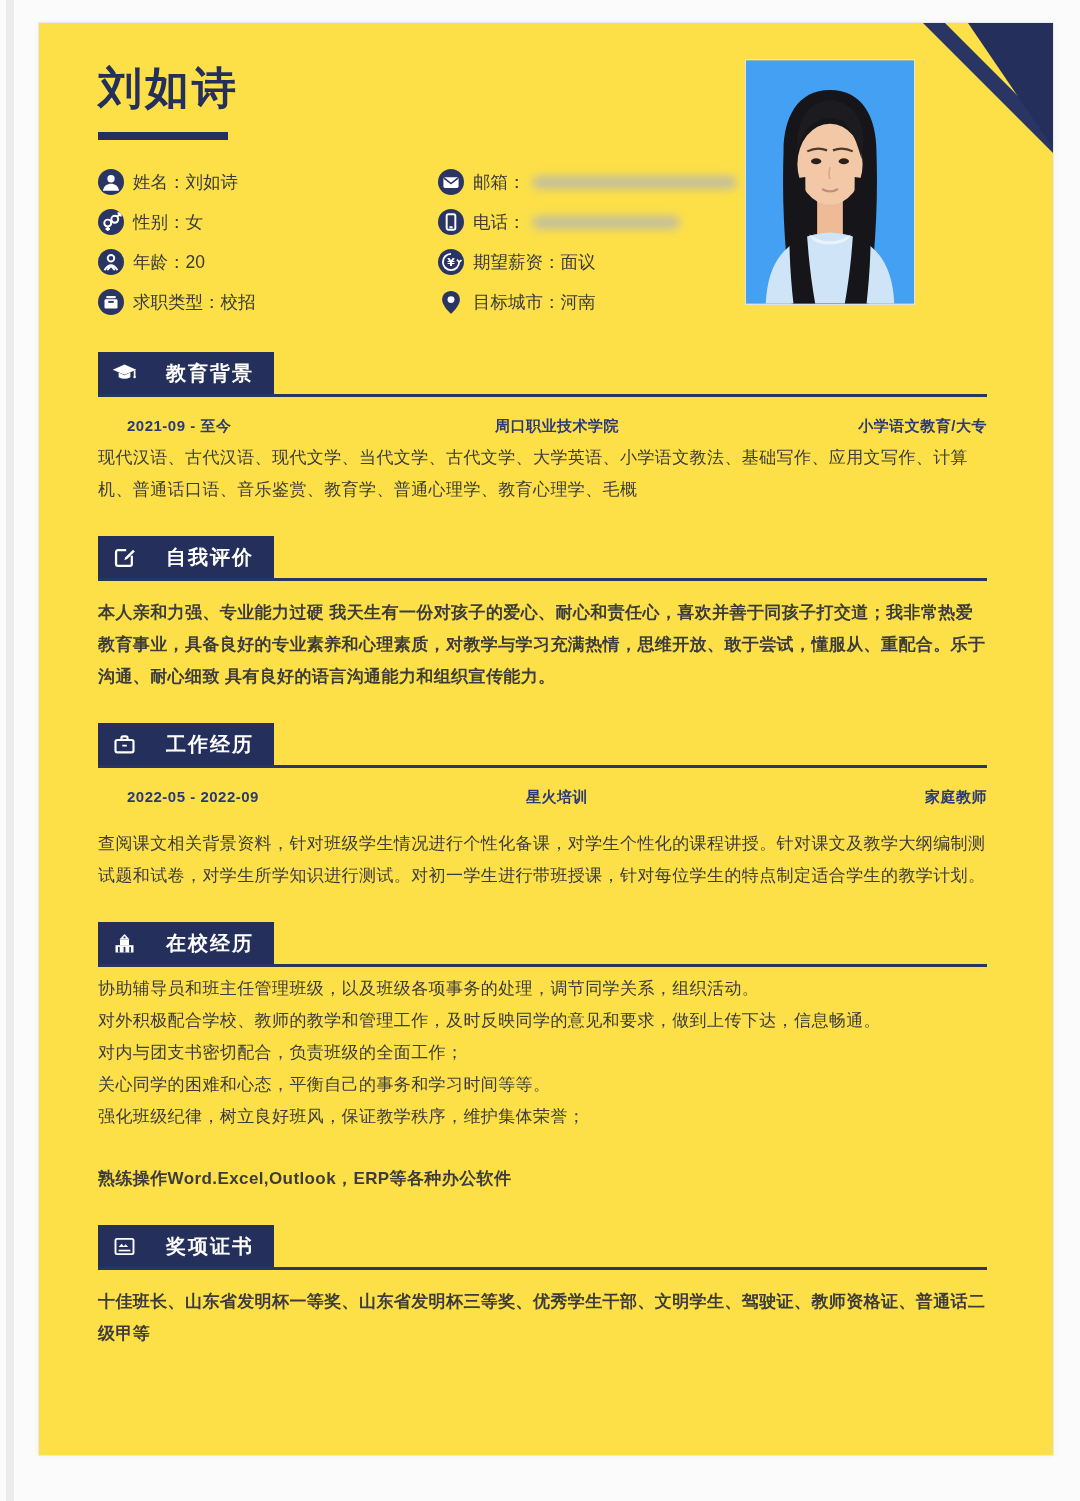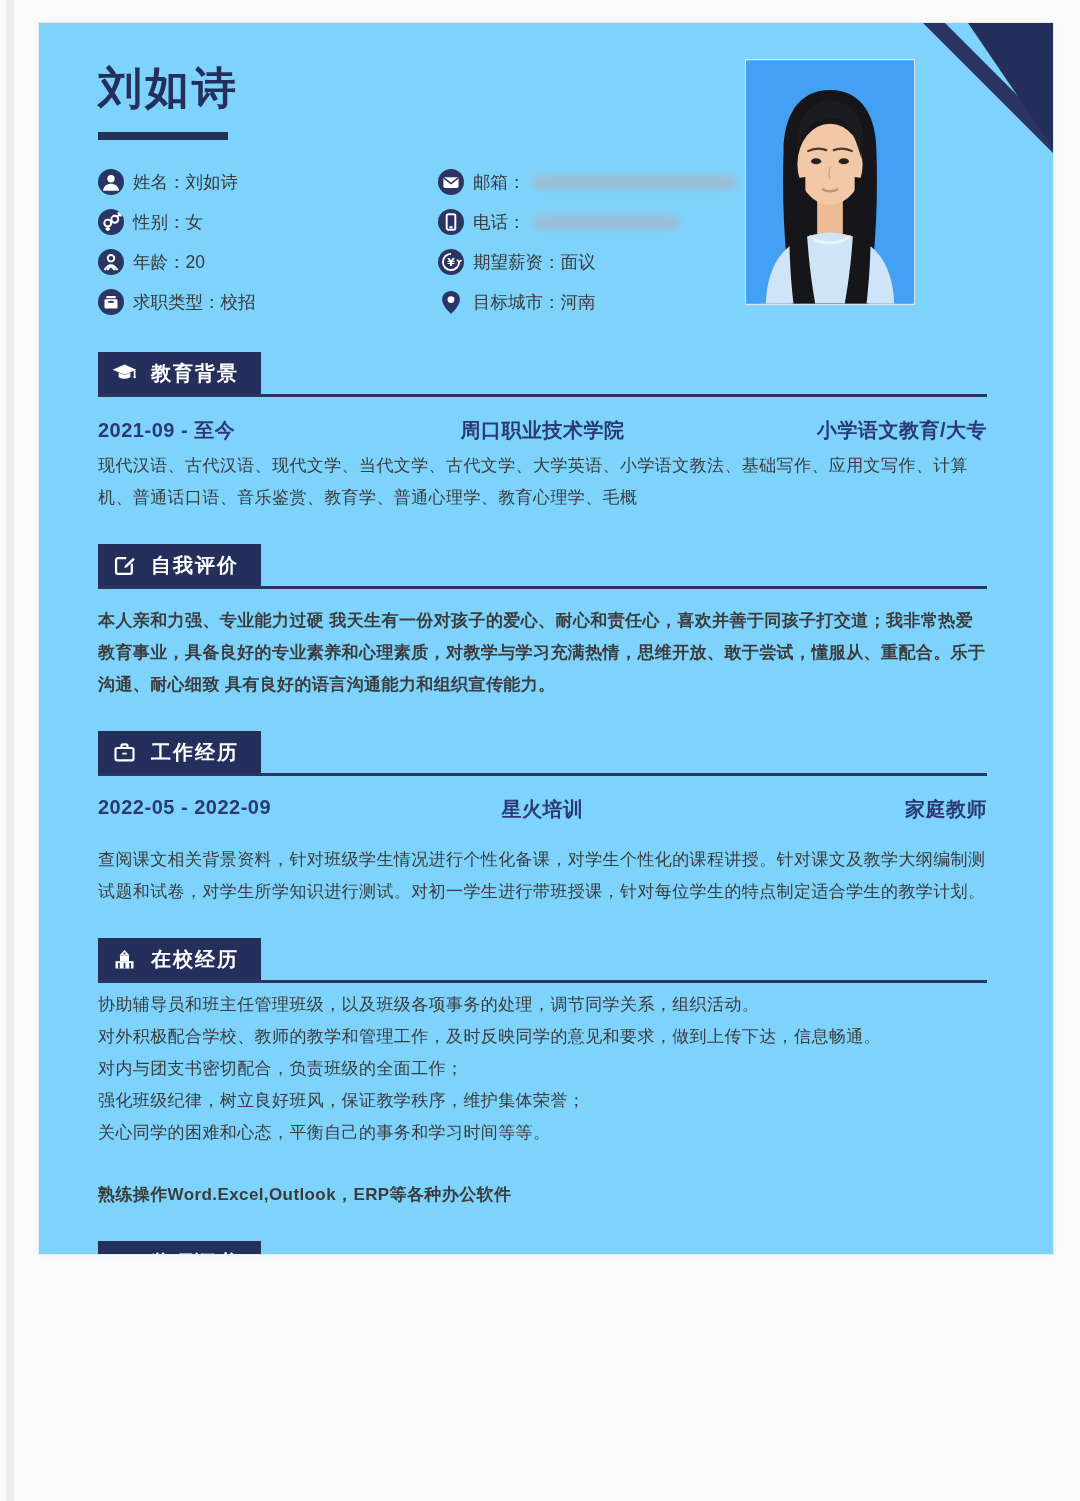--- a/index.html
+++ b/index.html
@@ -7,22 +7,22 @@
   body {
     background:#fbfbfb;
     font-family:"Liberation Sans","DejaVu Sans",sans-serif;
     position:relative;
   }
   body::before{ 
     content:""; position:absolute; left:6px; top:0; width:8px; height:1501px;
     background:#ececec;
   }
   .page{
-    position:absolute; left:38px; top:22px; width:1016px; height:1233px;
-    background:#7dd3fc; border:1px solid #e9e9e9;
+    position:absolute; left:38px; top:22px; width:1016px; height:1434px;
+    background:#fde047; border:1px solid #e9e9e9;
     box-shadow:0 0 6px rgba(0,0,0,.04);
     overflow:hidden;
   }
   .corner{ position:absolute; top:0; right:0; width:130px; height:132px; }
   .content{ position:relative; padding:0 66px 0 59px; }
 
   
   .profile-header{ position:relative; padding-top:36px; }
   .name{ font-size:44px; font-weight:800; color:#252F5B; letter-spacing:3px; }
   .name-bar{ width:130px; height:8px; background:#252F5B; margin-top:14px; }
@@ -45,28 +45,28 @@
   .smudge.email{ width:205px; }
   .photo{
     position:absolute; top:36px; right:72px; width:170px; height:246px;
     border:1px solid #dfe3e8;
   }
 
   
   .section{ margin-top:30px; }
   .sec-head{ border-bottom:3px solid #2A3560; }
   .sec-badge{
-    display:inline-flex; align-items:center; gap:13px; height:42px;
+    display:inline-flex; align-items:center; gap:28px; height:42px;
     min-width:163px; background:#252F5B; padding:0 20px 0 13px;
   }
   .sec-title{ color:#ffffff; font-size:20px; font-weight:700; letter-spacing:2px; white-space:nowrap; }
   .sicon{ width:27px; height:27px; display:inline-flex; }
   .entry-row{
     margin-top:20px; display:grid; grid-template-columns:1fr auto 1fr;
-    font-size:20px; font-weight:700; color:#2B3A75; letter-spacing:.5px;
+    font-size:15px; font-weight:700; color:#2B3A75; letter-spacing:.5px;margin-left:29px;
   }
   .entry-row .org{ text-align:right; }
   .entry-row .role{ text-align:right; }
   .sec-body{ margin-top:6px; }
   .sec-body p{
     font-size:17px; line-height:32px; color:#3C3C3C; letter-spacing:.4px;
     text-align:left; word-break:break-all;
   }
   .gap-large{ margin-top:21px; }
   .mt18{ margin-top:16px;font-weight:bold; }
@@ -302,22 +302,22 @@
                 <rect x="11.2" y="5.8" width="1.6" height="1.6" fill="#2A3563"></rect>
               </svg>
           </span>
           <span class="sec-title">在校经历</span>
         </div>
       </div>
       <div class="sec-body">
         <p>协助辅导员和班主任管理班级，以及班级各项事务的处理，调节同学关系，组织活动。</p>
         <p>对外积极配合学校、教师的教学和管理工作，及时反映同学的意见和要求，做到上传下达，信息畅通。</p>
         <p> 对内与团支书密切配合，负责班级的全面工作；</p>
+        <p>关心同学的困难和心态，平衡自己的事务和学习时间等等。</p>
         <p>强化班级纪律，树立良好班风，保证教学秩序，维护集体荣誉；</p>
-        <p>关心同学的困难和心态，平衡自己的事务和学习时间等等。</p>
       </div>
     </div>
 
     <div class="section">
       <div class="sec-body mt18">
         <p>熟练操作Word.Excel,Outlook，ERP等各种办公软件</p>
       </div>
     </div>
 
     <div class="section">

